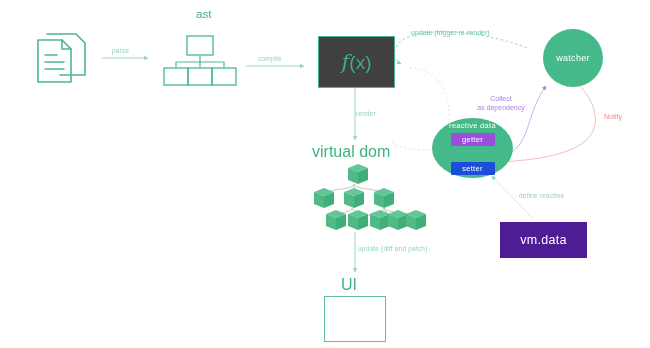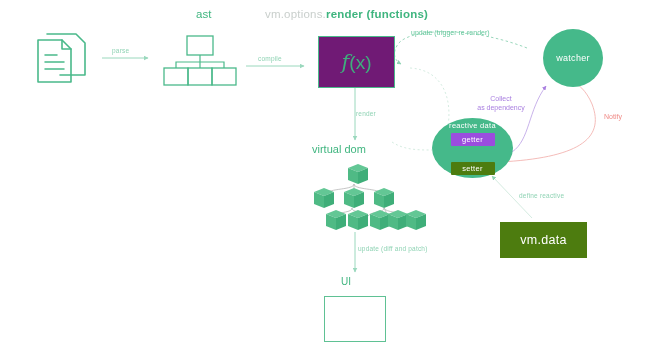--- a/index.html
+++ b/index.html
@@ -20,35 +20,35 @@
   .title-plain{font-size:11.5px;color:#3fb57f;}
 
   
   .cap{font-size:6.5px;color:#8fd3b4;letter-spacing:.2px;}
   .cap-update{font-size:7px;color:#63c79b;}
   .cap-purple{font-size:7px;color:#a97fe0;text-align:center;line-height:1.25;}
   .cap-red{font-size:7px;color:#f08a86;}
 
   
   #fxbox{
-    position:absolute;border:1.4px solid #4ab98a;background:#701a75;
+    position:absolute;border:1.4px solid #4ab98a;background:#404040;
     display:flex;align-items:center;justify-content:center;
   }
   #fxbox .fx{font-size:19px;color:#3fae7d;}
   #fxbox .fx i{font-family:"DejaVu Serif", serif;font-style:italic;font-size:21px;}
 
   
   .circle{position:absolute;border-radius:50%;background:#45b98a;
           display:flex;flex-direction:column;align-items:center;justify-content:center;}
   .circle .ctxt{color:#ffffff;font-size:9px;letter-spacing:.3px;}
   .badge{color:#fff;font-size:7.5px;text-align:center;border-radius:1px;
          padding:2px 0;letter-spacing:.3px;}
 
   
-  #vmdata{position:absolute;background:#4d7c0f;display:flex;align-items:center;
+  #vmdata{position:absolute;background:#4c1d95;display:flex;align-items:center;
           justify-content:center;}
   #vmdata span{color:#fff;font-size:12.5px;letter-spacing:.3px;}
 
   
   #uibox{position:absolute;border:1.3px solid #5fc194;background:#fff;}
 </style>
 </head>
 <body>
 
 <div id="stage">
@@ -194,50 +194,47 @@
     </g>
 
     <g>
       <line x1="532" y1="218" x2="492" y2="176" stroke="#cfe9dd" stroke-width="0.9" marker-end="url(#arrGreenDash)"></line>
     </g>
   </svg>
 
 
   <div class="lbl title-plain" style="left:196px;top:8px;">ast</div>
 
-  <div class="lbl title" style="left:265px;top:8px;">
-    <span class="dim">vm.options.</span><span class="hl">render (functions)</span>
-  </div>
 
   <div class="lbl cap" style="left:112px;top:47px;">parse</div>
   <div class="lbl cap" style="left:258px;top:55px;">compile</div>
 
   <div id="fxbox" style="left:318px;top:36px;width:75px;height:50px;">
     <span class="fx"><i>f</i><span>(x)</span></span>
   </div>
 
   <div class="lbl cap" style="left:356px;top:110px;">render</div>
 
   <div class="lbl cap-update" style="left:411px;top:29px;">update (trigger re-render)</div>
 
-  <div class="lbl title-plain" style="left:312px;top:143px;font-size:11px;">virtual dom</div>
+  <div class="lbl title-plain" style="left:312px;top:143px;font-size:16px;">virtual dom</div>
 
   <div class="lbl cap" style="left:358px;top:245px;">update (diff and patch)</div>
 
-  <div class="lbl title-plain" style="left:341px;top:276px;font-size:10px;">UI</div>
+  <div class="lbl title-plain" style="left:341px;top:276px;font-size:16px;">UI</div>
   <div id="uibox" style="left:324px;top:296px;width:60px;height:44px;"></div>
 
   <div class="circle" style="left:543px;top:29px;width:60px;height:58px;">
     <span class="ctxt">watcher</span>
   </div>
 
   <div class="circle" style="left:432px;top:118px;width:81px;height:60px;">
     <span class="ctxt" style="font-size:7.5px;margin-bottom:3px;">reactive data</span>
     <span class="badge" style="background:#9b4dde;width:44px;">getter</span>
-    <span class="badge" style="background:#4d7c0f;width:44px;margin-top:16px;">setter</span>
+    <span class="badge" style="background:#1d4ed8;width:44px;margin-top:16px;">setter</span>
   </div>
 
   <div class="lbl cap-purple" style="left:466px;top:95px;width:90px;margin-left:-10px;">
     <div>Collect</div>
     <div>as dependency</div>
   </div>
 
   <div class="lbl cap-red" style="left:604px;top:113px;">Notify</div>
 
   <div class="lbl cap" style="left:519px;top:192px;">define reactive</div>

